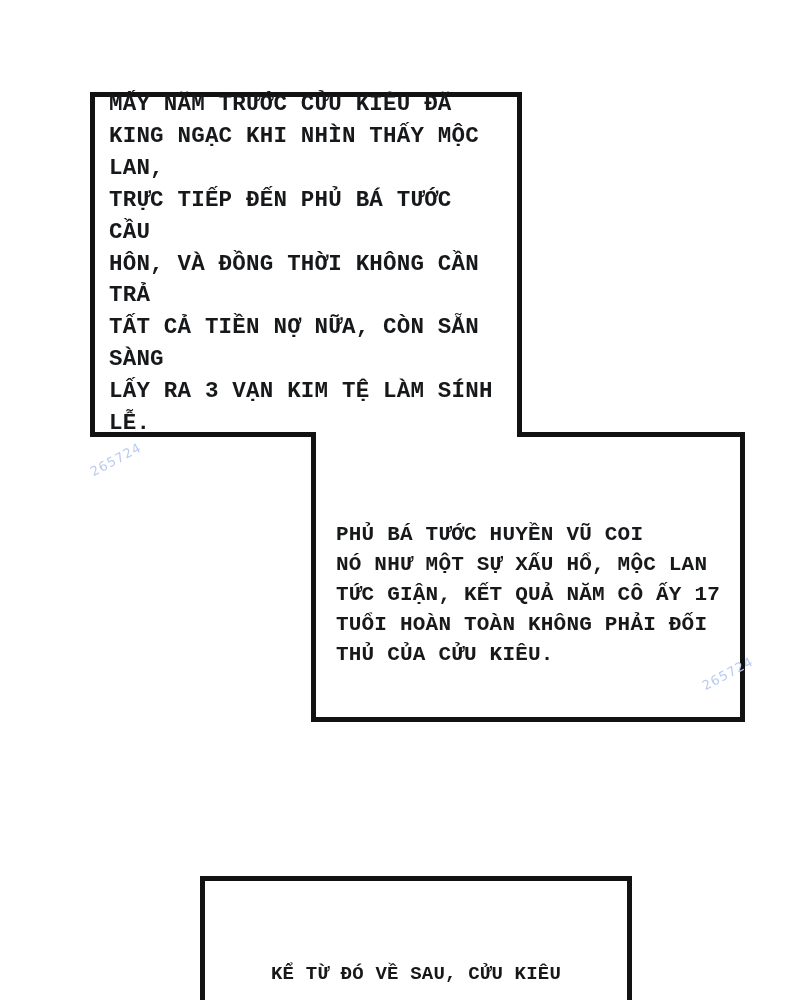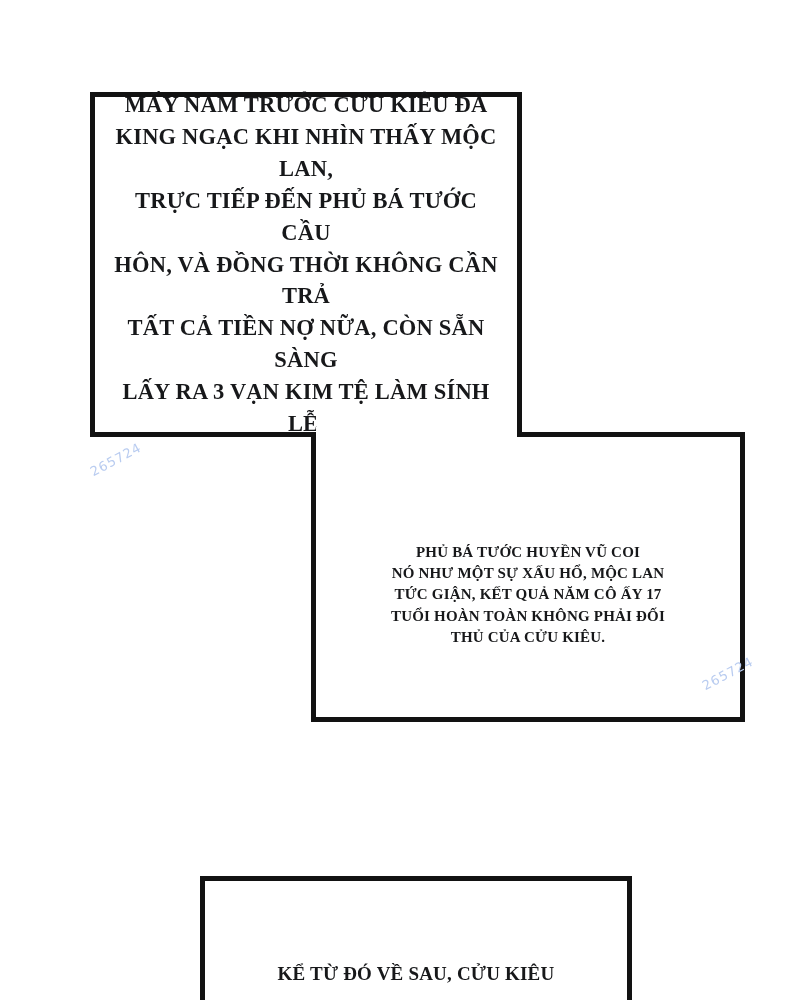--- a/index.html
+++ b/index.html
@@ -28,24 +28,23 @@
     position: absolute;
     box-sizing: border-box;
     background: #ffffff;
     border: 5px solid #121212;
     display: flex;
     align-items: center;
     justify-content: center;
   }
 
   .bubble-text {
-    font-family: Liberation Serif, serif;
+    font-family: Liberation Mono, monospace;
     font-weight: 700;
     color: #17181a;
-    text-align: center;
     line-height: 1.42;
     letter-spacing: 0.2px;
     white-space: pre-line;
     padding: 0 14px;
   }
 
   #panel-1 {
     left: 90px;
     top: 92px;
     width: 432px;
@@ -55,21 +54,21 @@
     font-size: 22.5px;
   }
 
   #panel-2 {
     left: 311px;
     top: 432px;
     width: 434px;
     height: 290px;
   }
   #panel-2 .bubble-text {
-    font-size: 15px;
+    font-size: 21px;
     margin-top: 36px;
   }
 
   #panel-3 {
     left: 200px;
     top: 876px;
     width: 432px;
     height: 190px;
   }
   #panel-3 .bubble-text {

